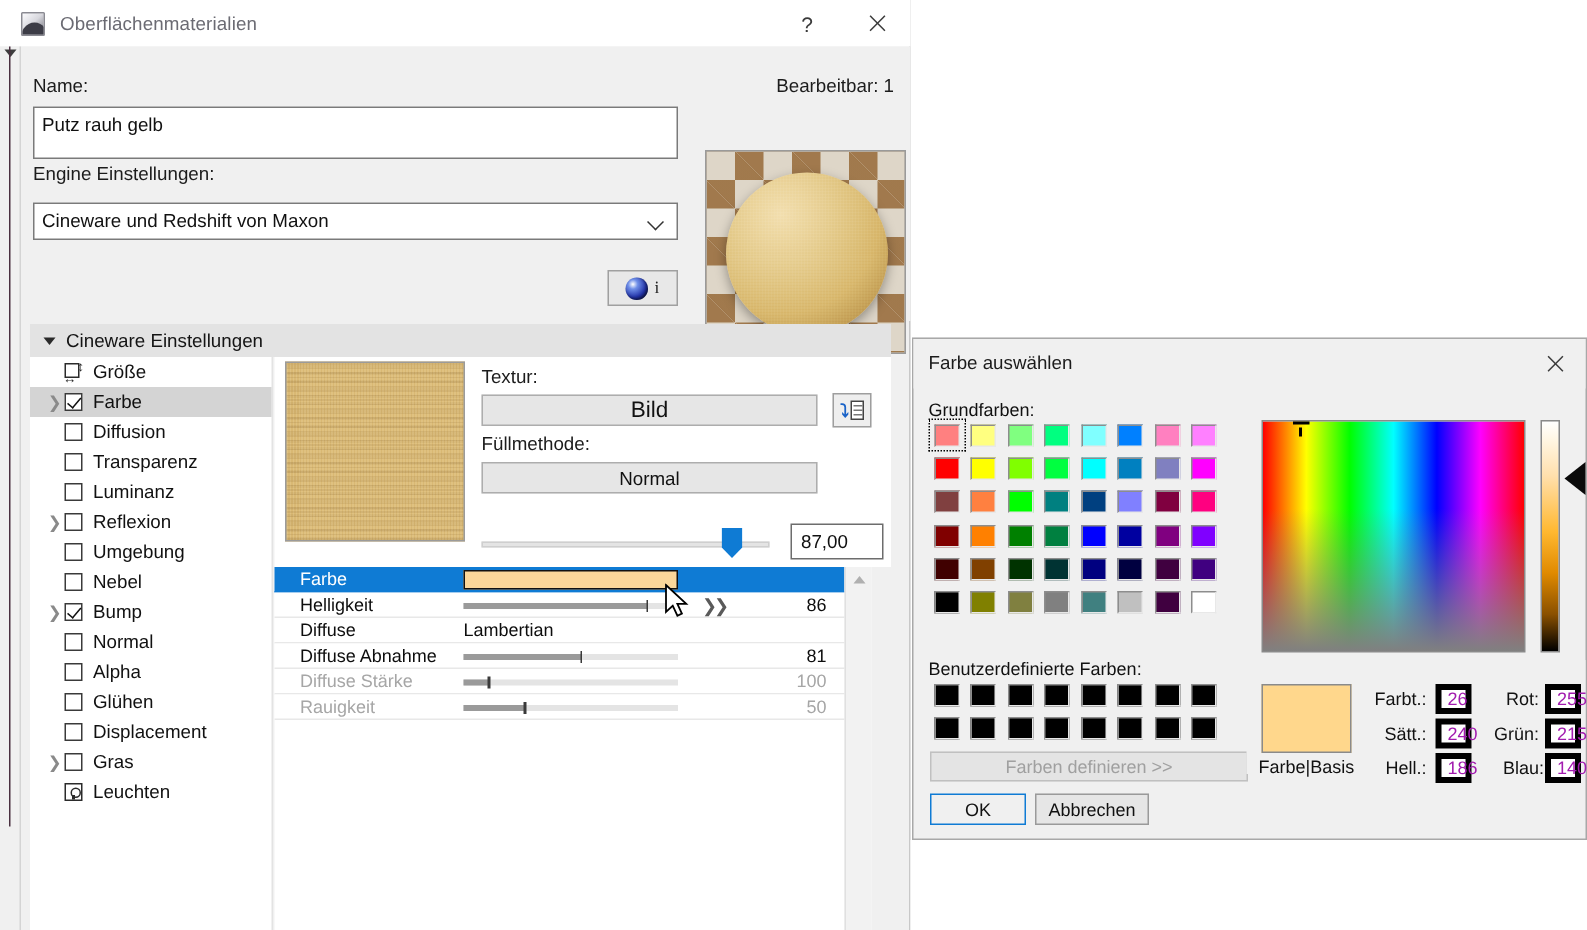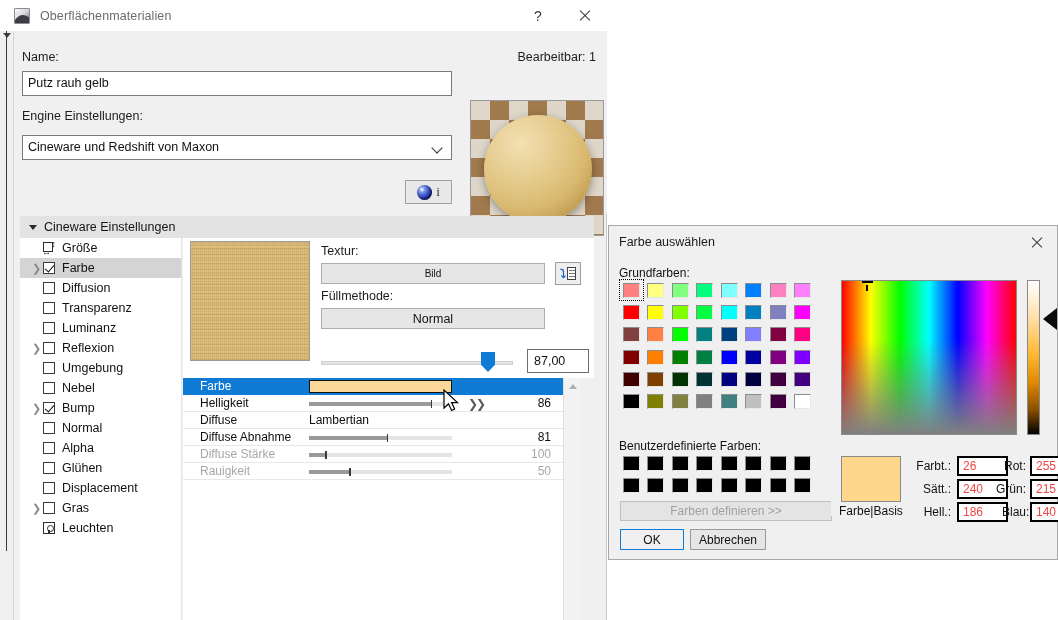--- a/index.html
+++ b/index.html
@@ -64,21 +64,21 @@
     width: 0; height: 0; border-left: 4px solid transparent;
     border-right: 4px solid transparent; border-top: 5px solid #3d3d3d;
   }
 
   
   #form-area { position: absolute; left: 14px; top: 31px; width: 593px; height: 183px; background: #f0f0f0; }
   .lbl { font-size: 12.5px; color: #1c1c1c; }
   #name-label { position: absolute; left: 8px; top: 19px; }
   #editable-label { position: absolute; right: 11px; top: 19px; font-size: 12.5px; color: #1c1c1c; }
   #name-input {
-    position: absolute; left: 8px; top: 40px; width: 430px; height: 25px;
+    position: absolute; left: 8px; top: 40px; width: 430px; height: 35px;
     background: #fff; border: 1px solid #7a7a7a; font-size: 12.5px;
     color: #111; padding: 0 5px; line-height: 23px; font-family: inherit;
   }
   #engine-label { position: absolute; left: 8px; top: 78px; }
   #engine-select {
     position: absolute; left: 8px; top: 104px; width: 430px; height: 25px;
     background: #fff; border: 1px solid #7a7a7a; font-size: 12.5px;
     color: #111; padding: 0 5px; line-height: 23px; display: flex;
     align-items: center; justify-content: space-between;
   }
@@ -196,21 +196,21 @@
     background-image:
       repeating-linear-gradient(0deg, rgba(120,85,35,.12) 0 1px, transparent 1px 3px),
       repeating-linear-gradient(90deg, rgba(255,240,200,.16) 0 1px, transparent 1px 2px),
       repeating-linear-gradient(0deg, rgba(90,60,20,.07) 0 2px, transparent 2px 5px);
   }
   #mid-bg-top { position:absolute; left:0; top:0; width:411px; height:139px; background:#f0f0f0; z-index:-1; }
   .ctrl-label { font-size: 12.5px; color: #1c1c1c; }
   #tex-label { position: absolute; left: 138px; top: 6px; }
   #tex-button {
     position: absolute; left: 138px; top: 25px; width: 224px; height: 21px;
-    background: #e6e6e6; border: 1px solid #adadad; font-size: 10px;
+    background: #e6e6e6; border: 1px solid #adadad; font-size: 15px;
     color: #111; display: flex; align-items: center; justify-content: center;
   }
   #tex-extra-button {
     position: absolute; left: 372px; top: 24px; width: 26px; height: 23px;
     background: #eeeeee; border: 1px solid #9e9e9e;
     display: flex; align-items: center; justify-content: center;
   }
   #tex-extra-icon { position: relative; width: 16px; height: 14px; }
   #tex-extra-icon .doc {
     position:absolute; right:0; top:0; width:9px; height:13px;
@@ -356,22 +356,22 @@
     border-top: 11px solid transparent; border-bottom: 11px solid transparent;
     border-right: 14px solid #0a0a0a;
   }
   #preview-swatch {
     position: absolute; left: 232px; top: 230px; width: 60px; height: 46px;
     border: 1px solid #8a8a8a;
   }
   #swatch-caption { position: absolute; left: 230px; top: 278px; font-size: 12px; color: #111; }
   .field-label { position: absolute; font-size: 12px; color: #111; text-align: right; }
   .num-field {
-    position: absolute; width: 51px; height: 20px; background: #fff;
-    border: 2px solid #000000; font-size: 12px; color: #ef4444;
+    position: absolute; width: 24px; height: 20px; background: #fff;
+    border: 4px solid #000000; font-size: 12px; color: #a21caf;
     display: flex; align-items: center; padding-left: 4px;
   }
   #cd-right-bg {
     position:absolute; left:222px; top:214px; width:226px; height:76px; background:#f0f0f0;
   }
 
   
   #right-fill { position:absolute; left:607px; top:0; width:451px; height:620px; background:#ffffff; }
   #right-fill-bot { position:absolute; left:607px; top:560px; width:451px; height:60px; background:#ffffff; }
 </style>

